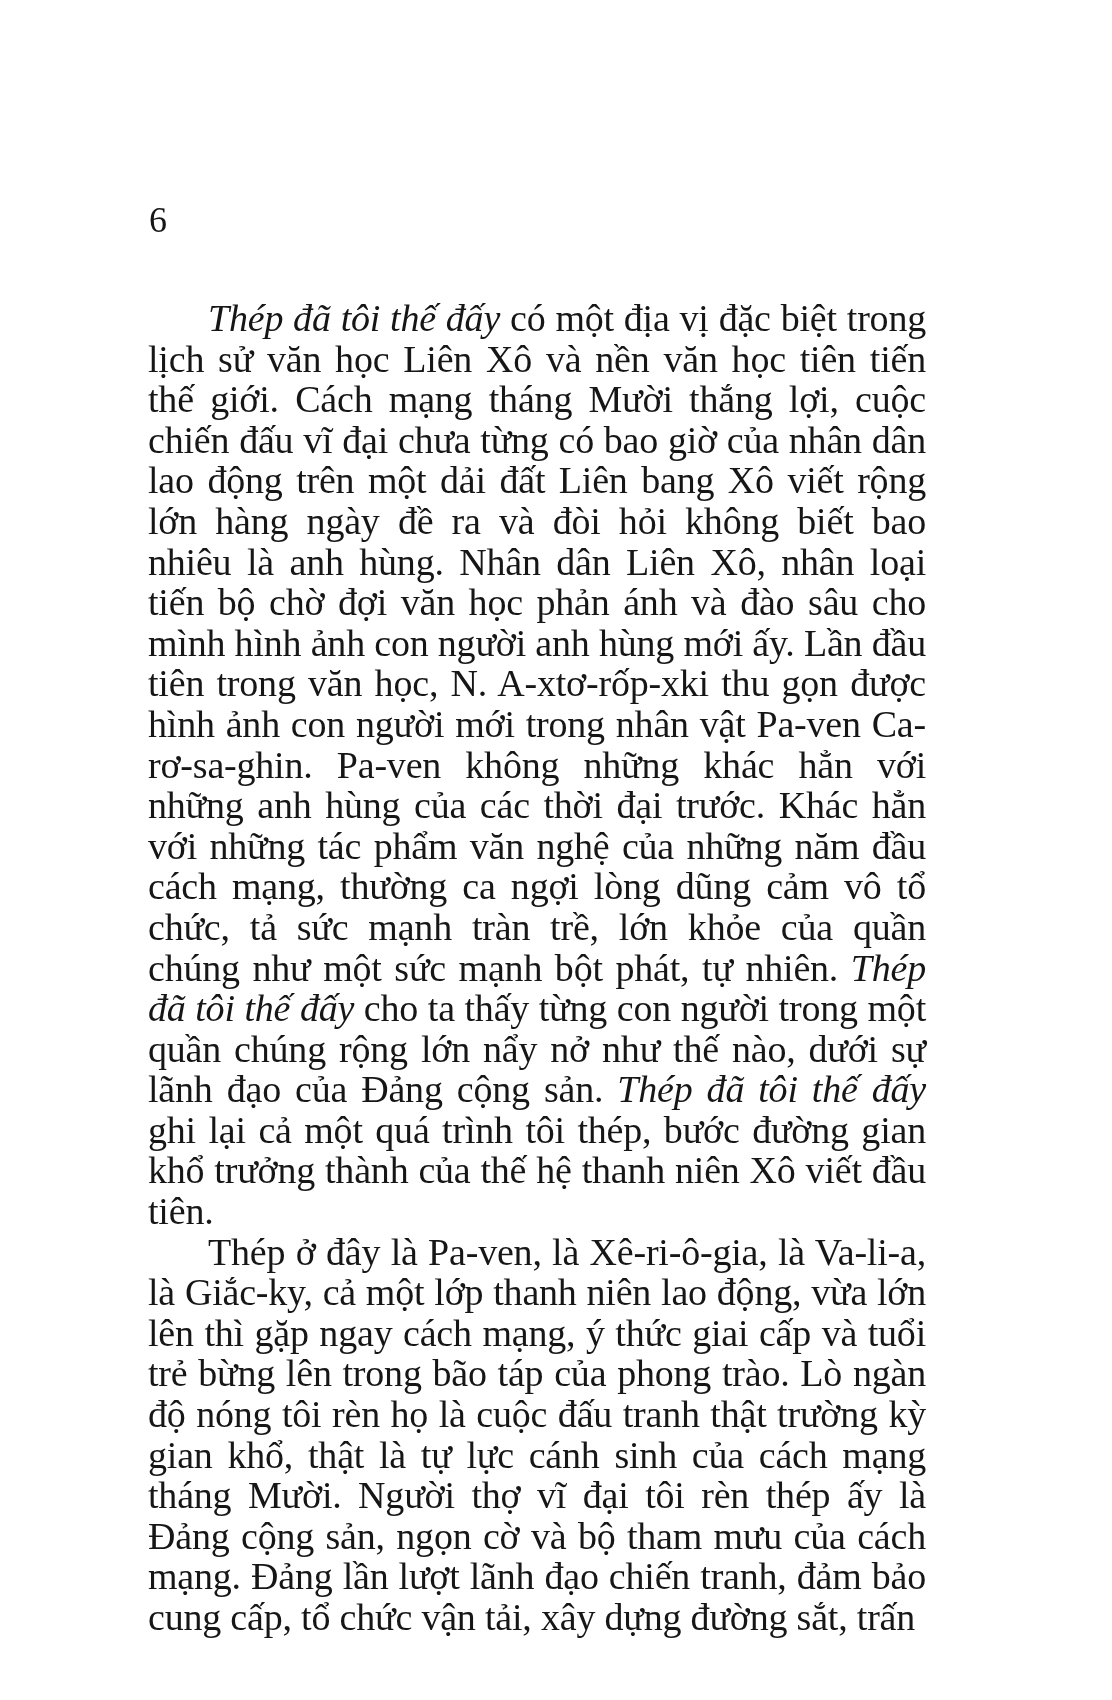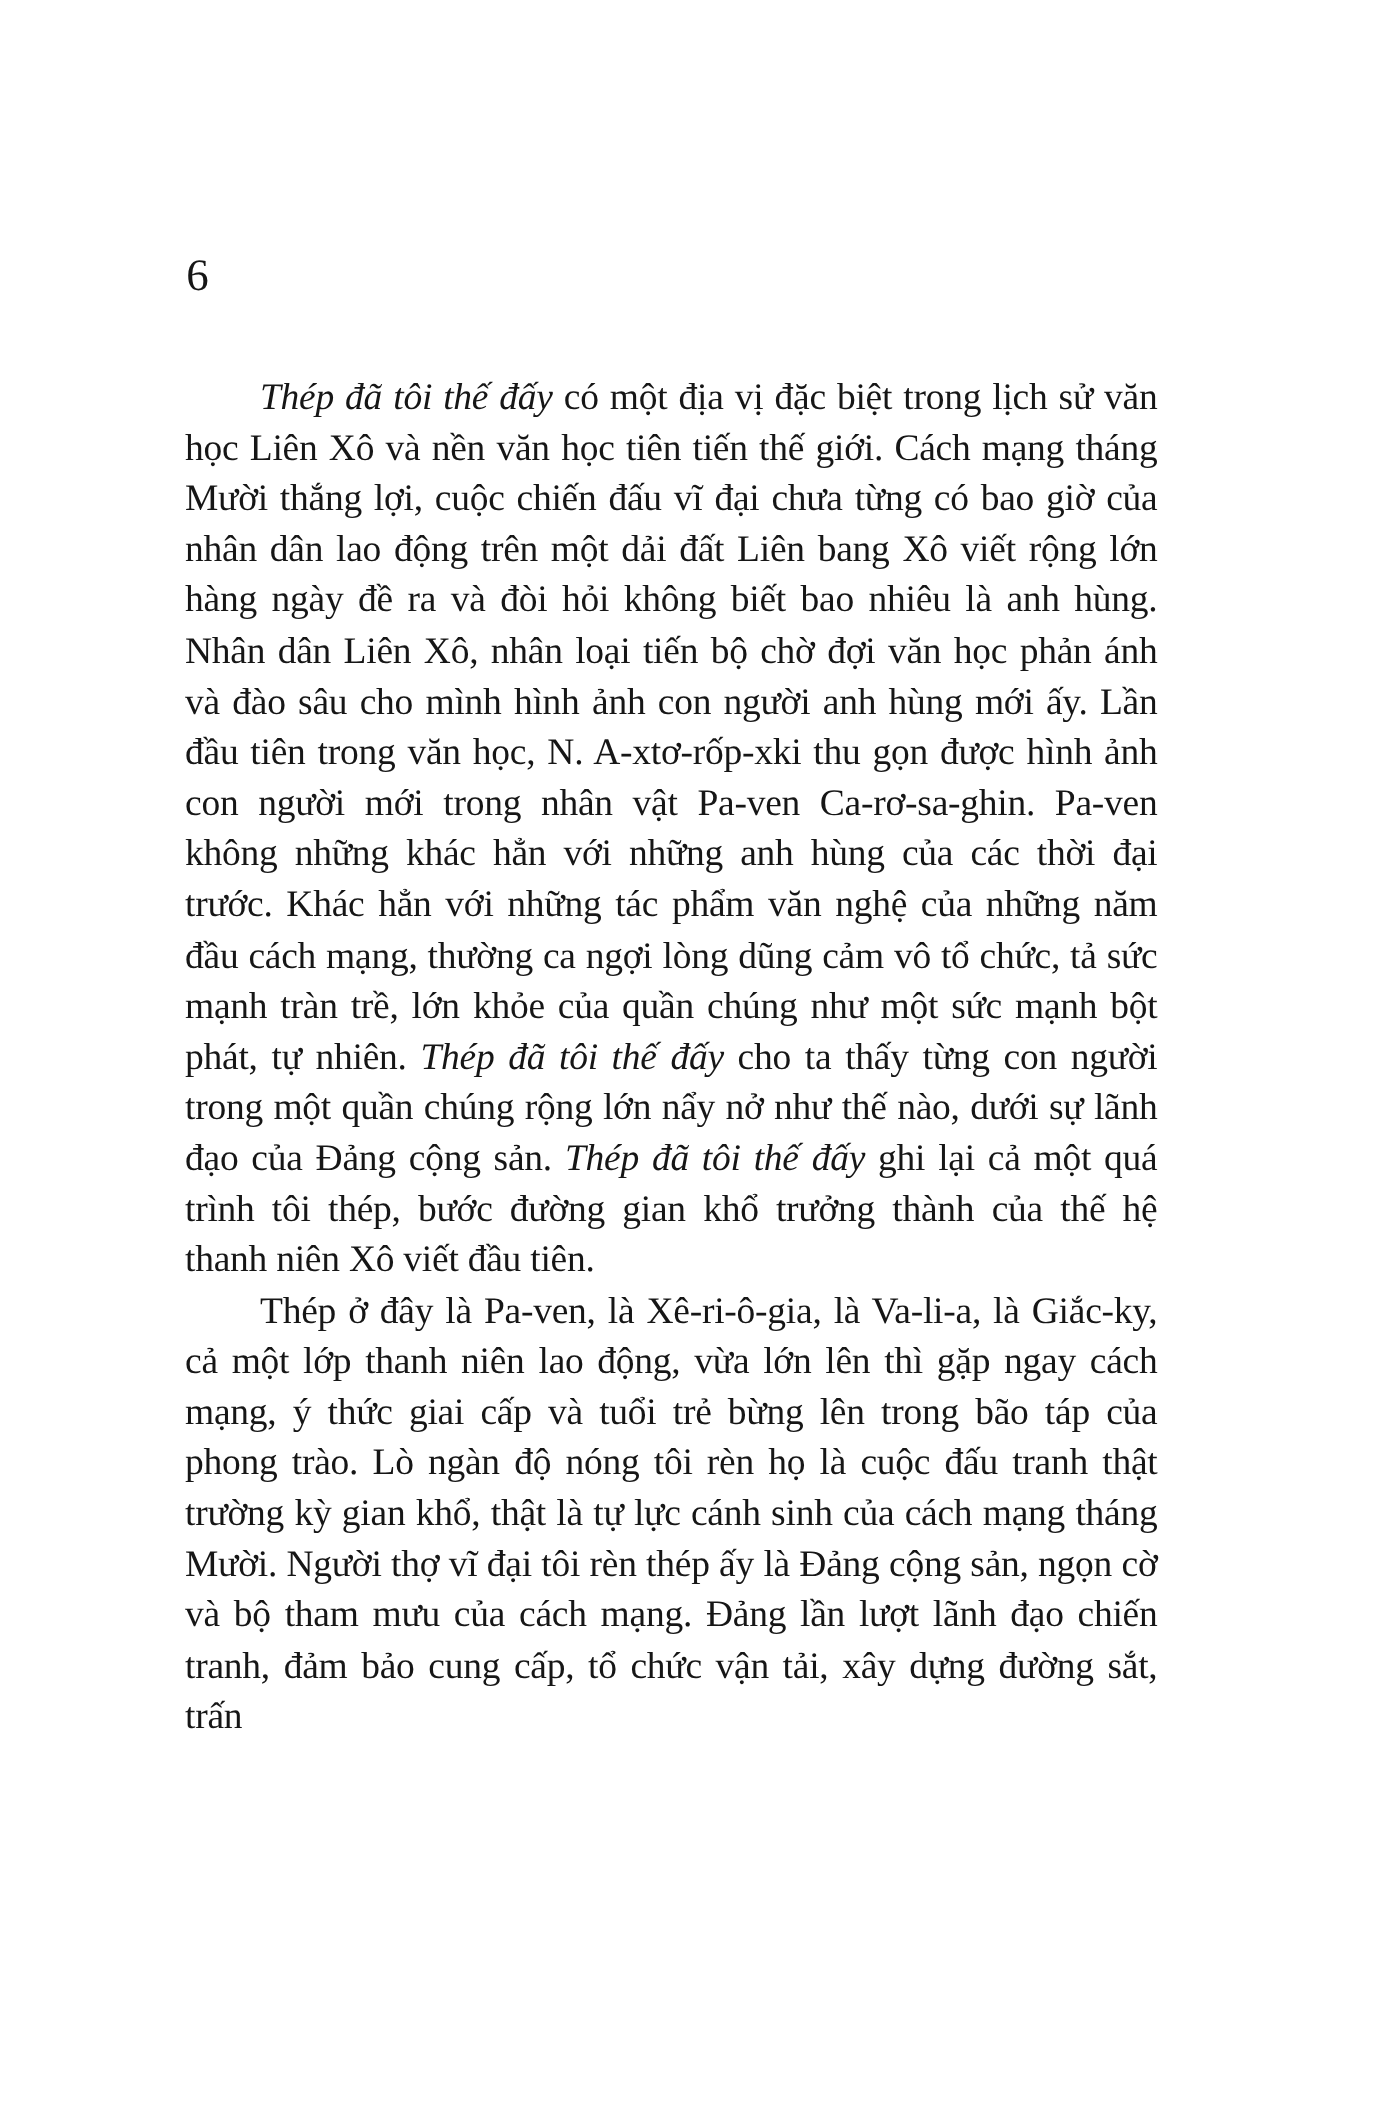--- a/index.html
+++ b/index.html
@@ -26,21 +26,21 @@
     top: 202px;
     font-size: 36px;
     line-height: 1;
     font-weight: normal;
   }
   .text-block {
     position: absolute;
     left: 148px;
     top: 298px;
     width: 778px;
-    font-size: 30px;
+    font-size: 38px;
     line-height: 40.6px;
     text-align: justify;
     letter-spacing: -0.2px;
   }
   .text-block p {
     margin: 0;
     padding: 0;
     text-indent: 60px;
   }
   .text-block em {

